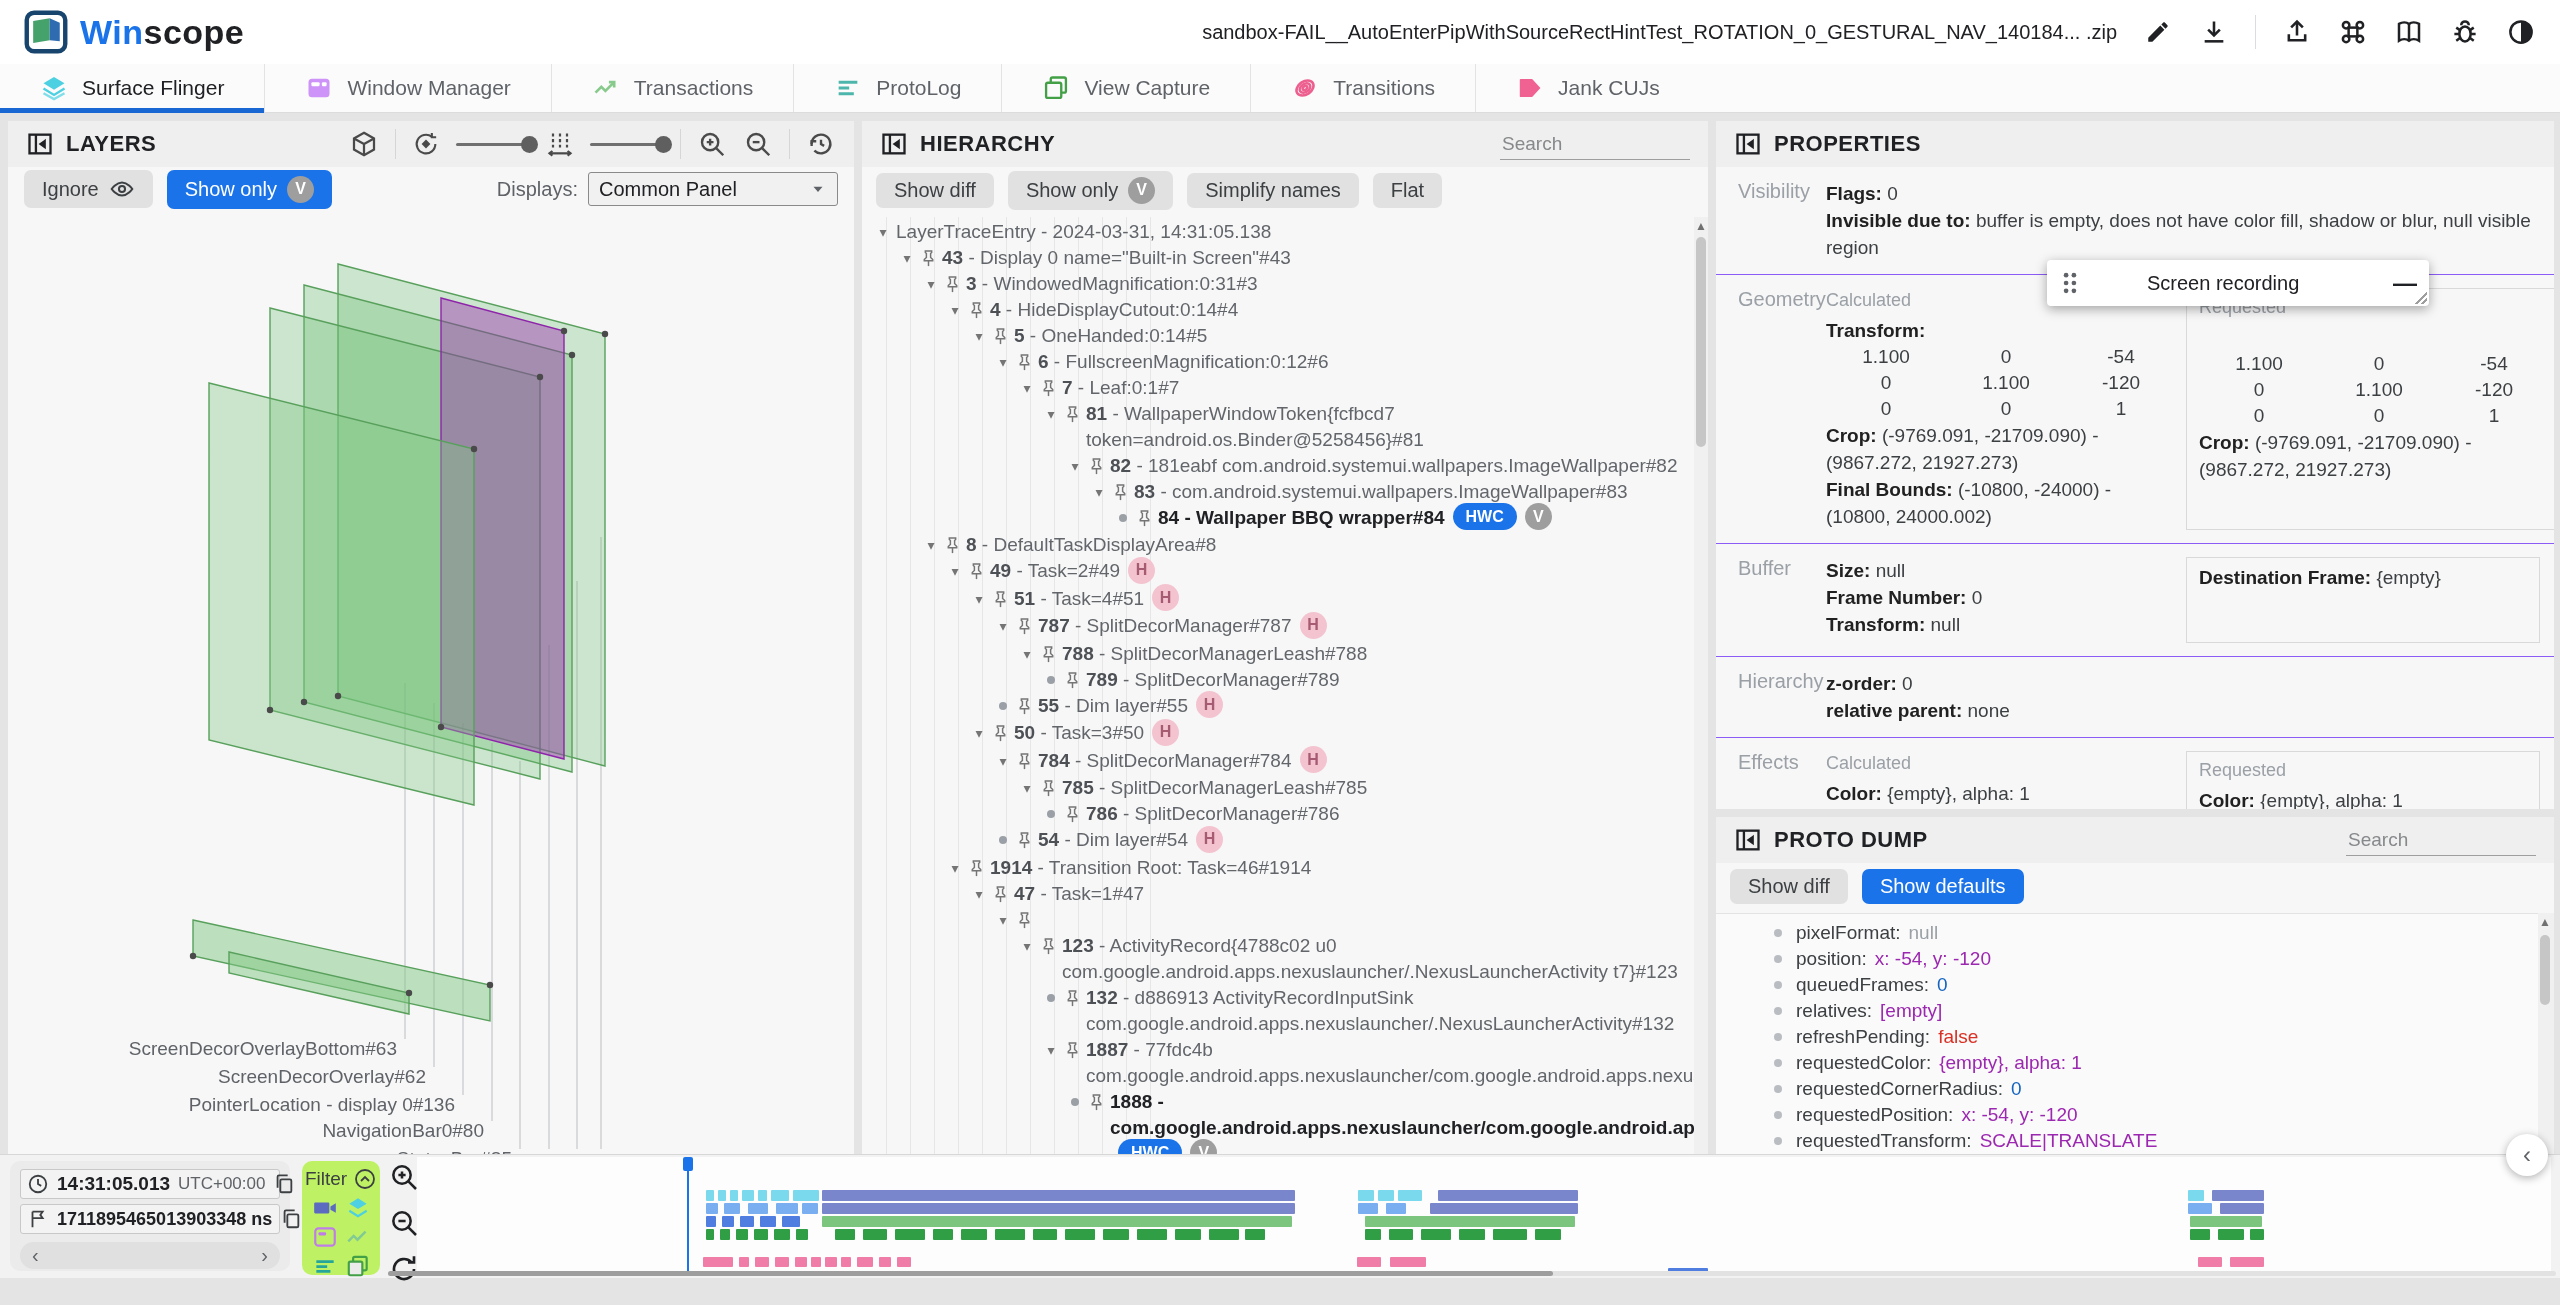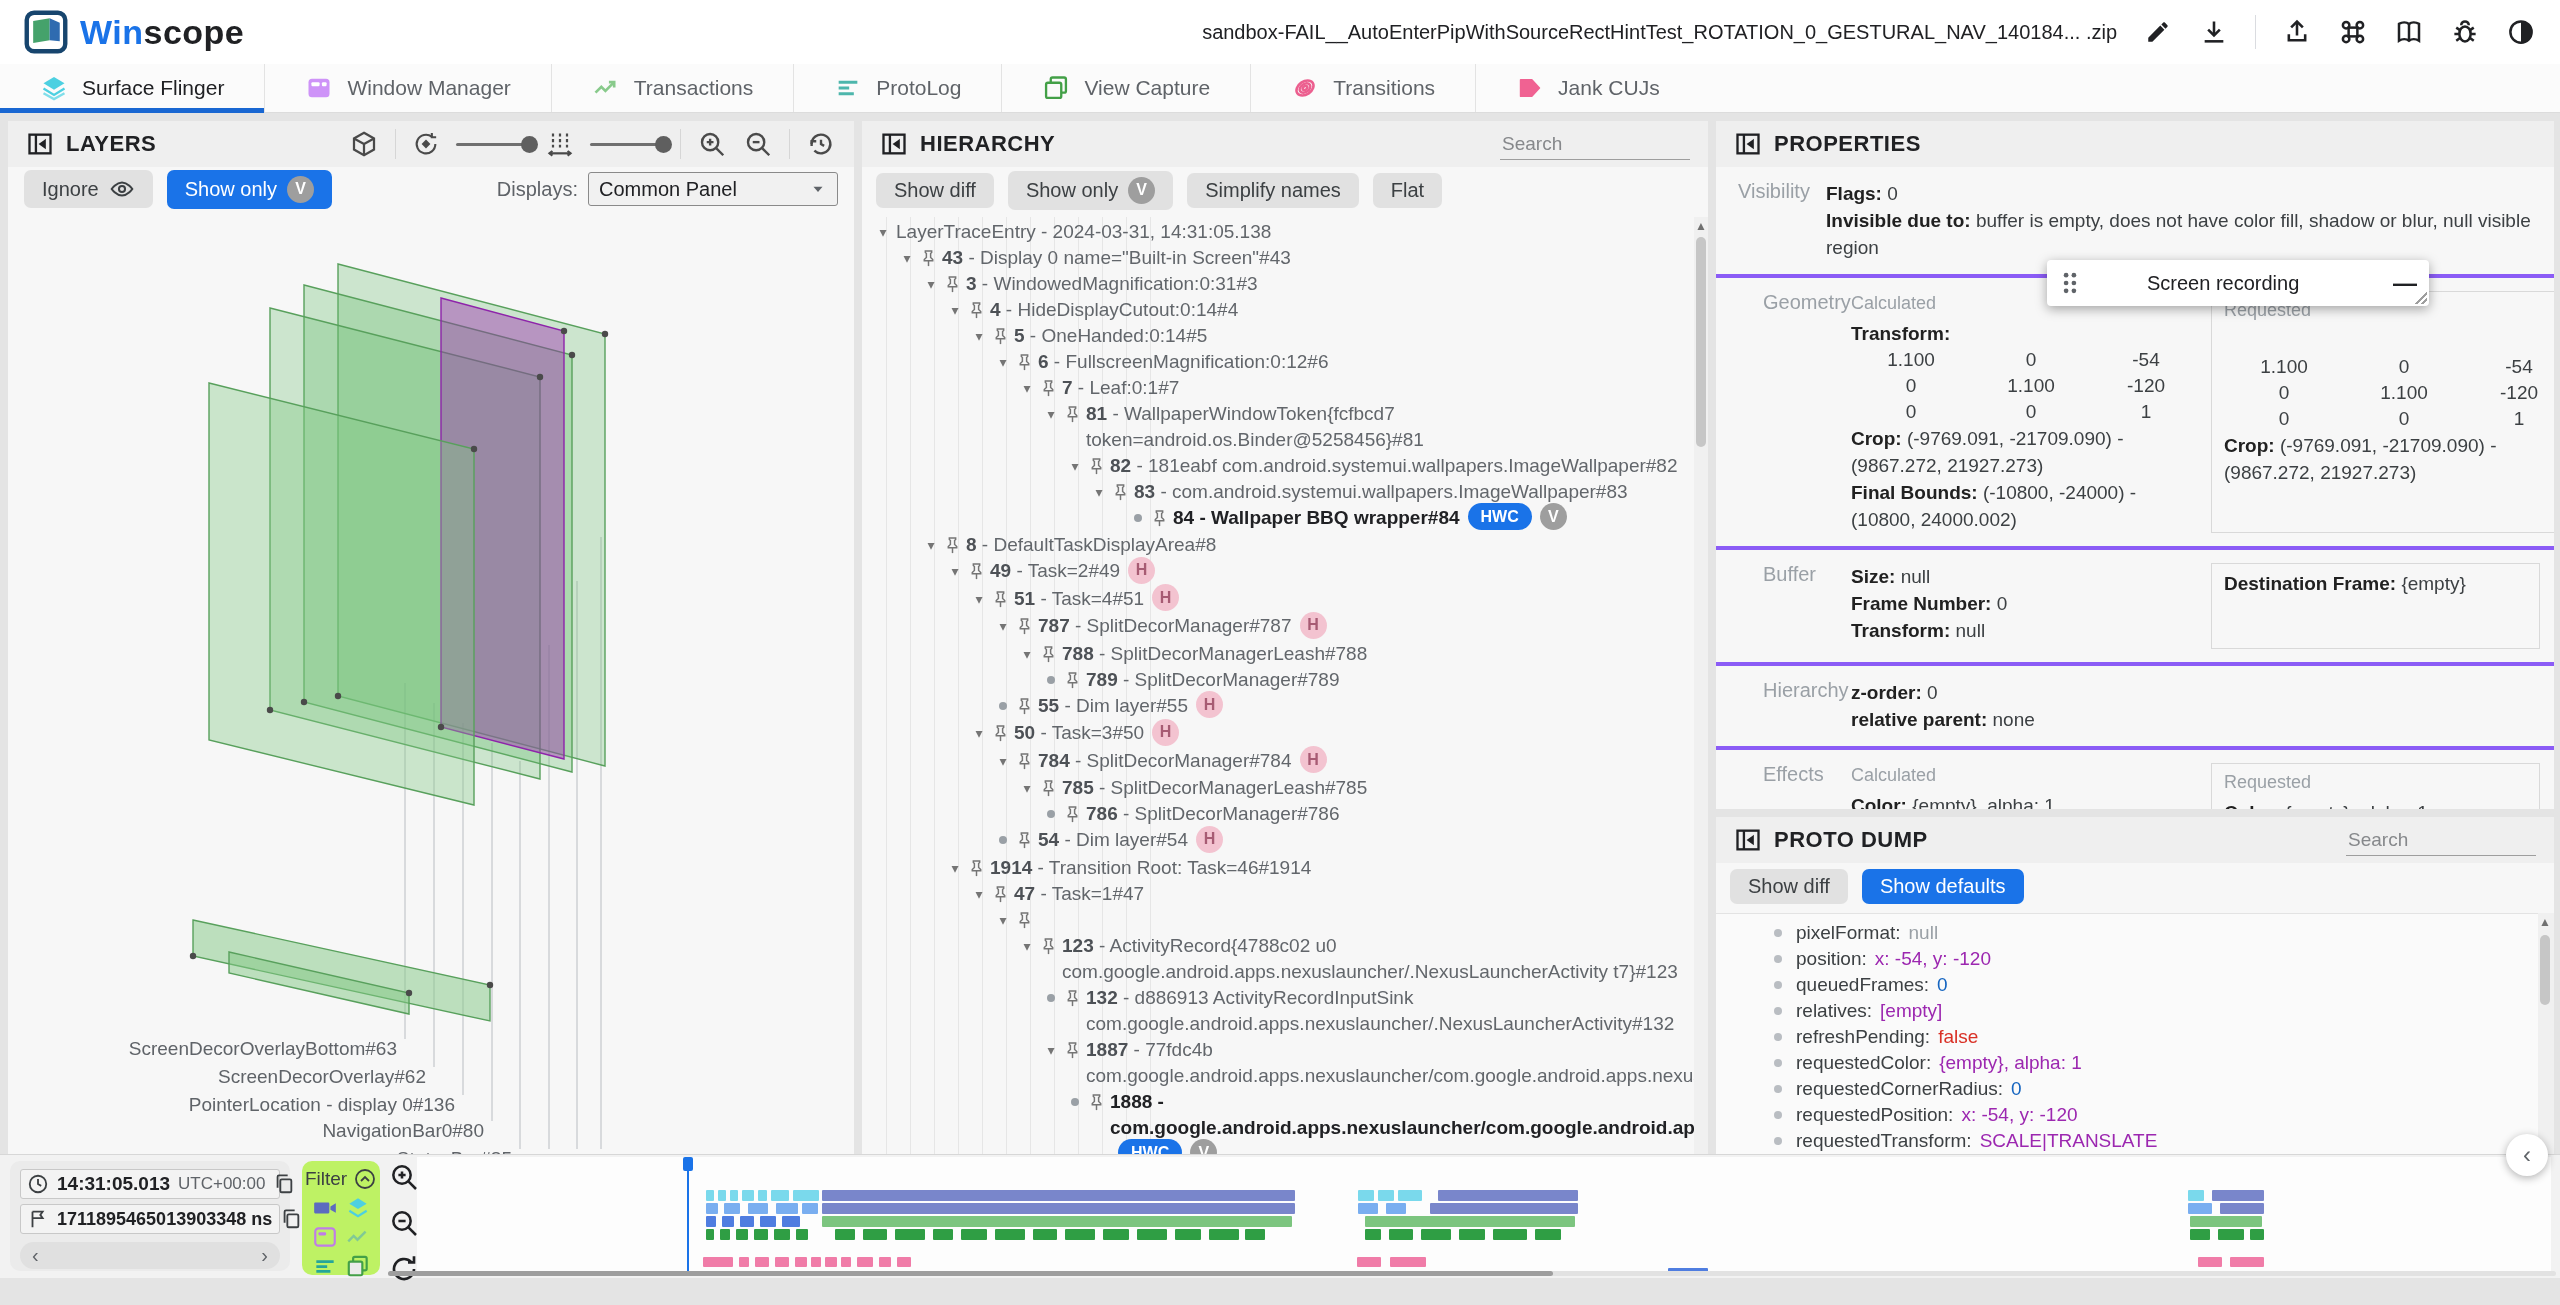--- a/index.html
+++ b/index.html
@@ -75,21 +75,21 @@
     font-size:16px; vertical-align:middle; margin-left:8px; position:relative; top:-2px; }
   .bdg.hwc { background:#1a73e8; color:#fff; border-radius:14px; height:27px; padding:0 13px; }
   .bdg.v { background:#9e9e9e; color:#fff; border-radius:50%; width:27px; height:27px; }
   .bdg.h { background:#f3c3d0; color:#a75b73; border-radius:50%; width:27px; height:27px; }
   .vscroll { position:absolute; right:0; top:96px; bottom:0; width:14px; background:#f0f0f0; }
   .vscroll .thumb { position:absolute; left:2px; width:10px; background:#c6c6c6; border-radius:5px; }
   .vscroll .sarr { position:absolute; left:0; width:14px; text-align:center; font-size:12px; color:#707070; }
 
   
   .sec { display:flex; padding:13px 0; }
-  .sec + .sec { border-top:4px solid #8b5cf6;padding-left:25px; }
+  .sec + .sec { border-top:1px solid #8b5cf6; }
   .sec-label { flex:0 0 110px; padding-left:22px; font-size:20px; color:#9aa0a6; }
   .sec-body { flex:1 1 auto; font-size:19px; line-height:25px; color:#3c4043; padding-right:14px; }
   .sec-body b { color:#212121; }
   .two-col { display:flex; gap:10px; }
   .col-calc { flex:0 0 350px; }
   .col-req { flex:1 1 auto; border:1px solid #d9d9d9; padding:6px 12px 10px 12px; }
   .mut-label { color:#9aa0a6; font-size:18px; margin-bottom:4px; }
   .matrix { display:grid; grid-template-columns:120px 120px 110px; text-align:center; line-height:26px; }
   .prow { line-height:27px; }
 
@@ -528,21 +528,21 @@
       <div class="trow" style="padding-left: 224px;">
         <span class="arr">▾</span>
         <span class="pin icon">
           <svg width="17" height="19" viewBox="0 0 16 18" fill="none" stroke="#757575" stroke-width="1.4">
             <path d="M5 2h6v1.2l-1 1v3.8l2 2v1.2H4V10l2-2V4.2l-1-1z"></path>
             <path d="M8 11.2v5"></path>
           </svg>
         </span>
         <span class="lbl"><span class="num">83</span> - com.android.systemui.wallpapers.ImageWallpaper#83</span>
       </div>
-      <div class="trow bold" style="padding-left: 248px; margin-left: 15px;">
+      <div class="trow bold" style="padding-left: 248px;">
         <span class="dot"></span>
         <span class="pin icon">
           <svg width="17" height="19" viewBox="0 0 16 18" fill="none" stroke="#757575" stroke-width="1.4">
             <path d="M5 2h6v1.2l-1 1v3.8l2 2v1.2H4V10l2-2V4.2l-1-1z"></path>
             <path d="M8 11.2v5"></path>
           </svg>
         </span>
         <span class="lbl"><span class="num">84</span> - Wallpaper BBQ wrapper#84<span class="bdg hwc">HWC</span><span class="bdg v">V</span></span>
       </div>
       <div class="trow" style="padding-left: 56px;">

